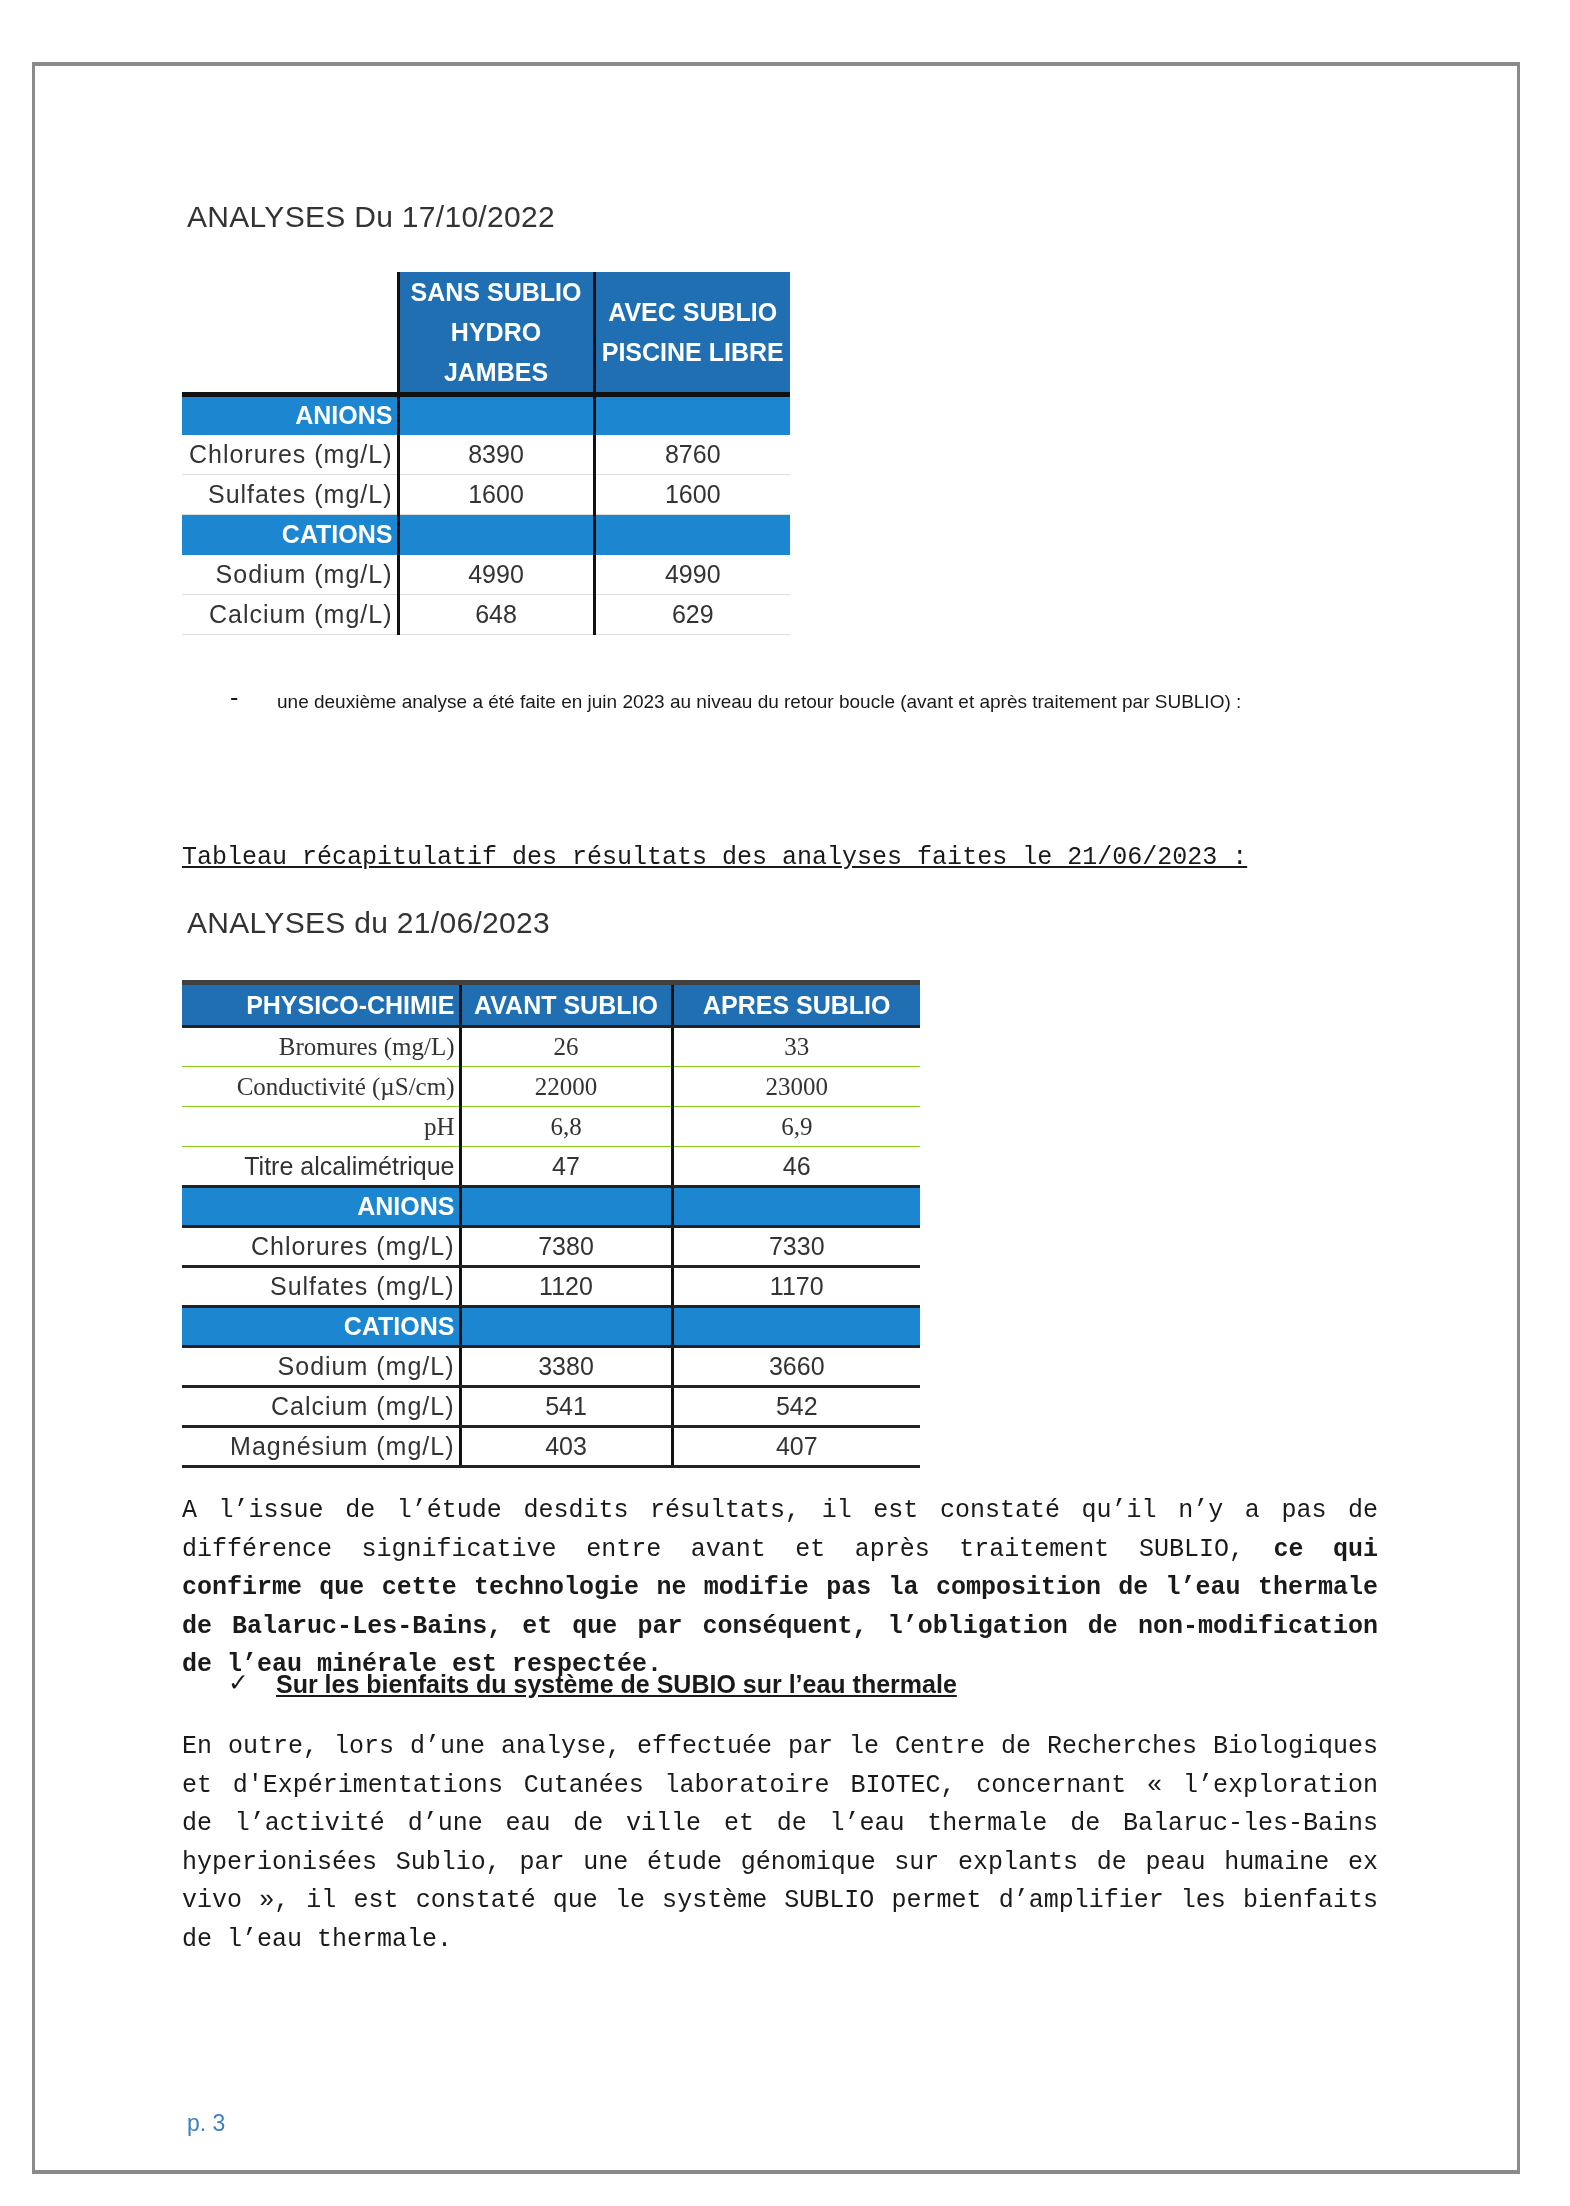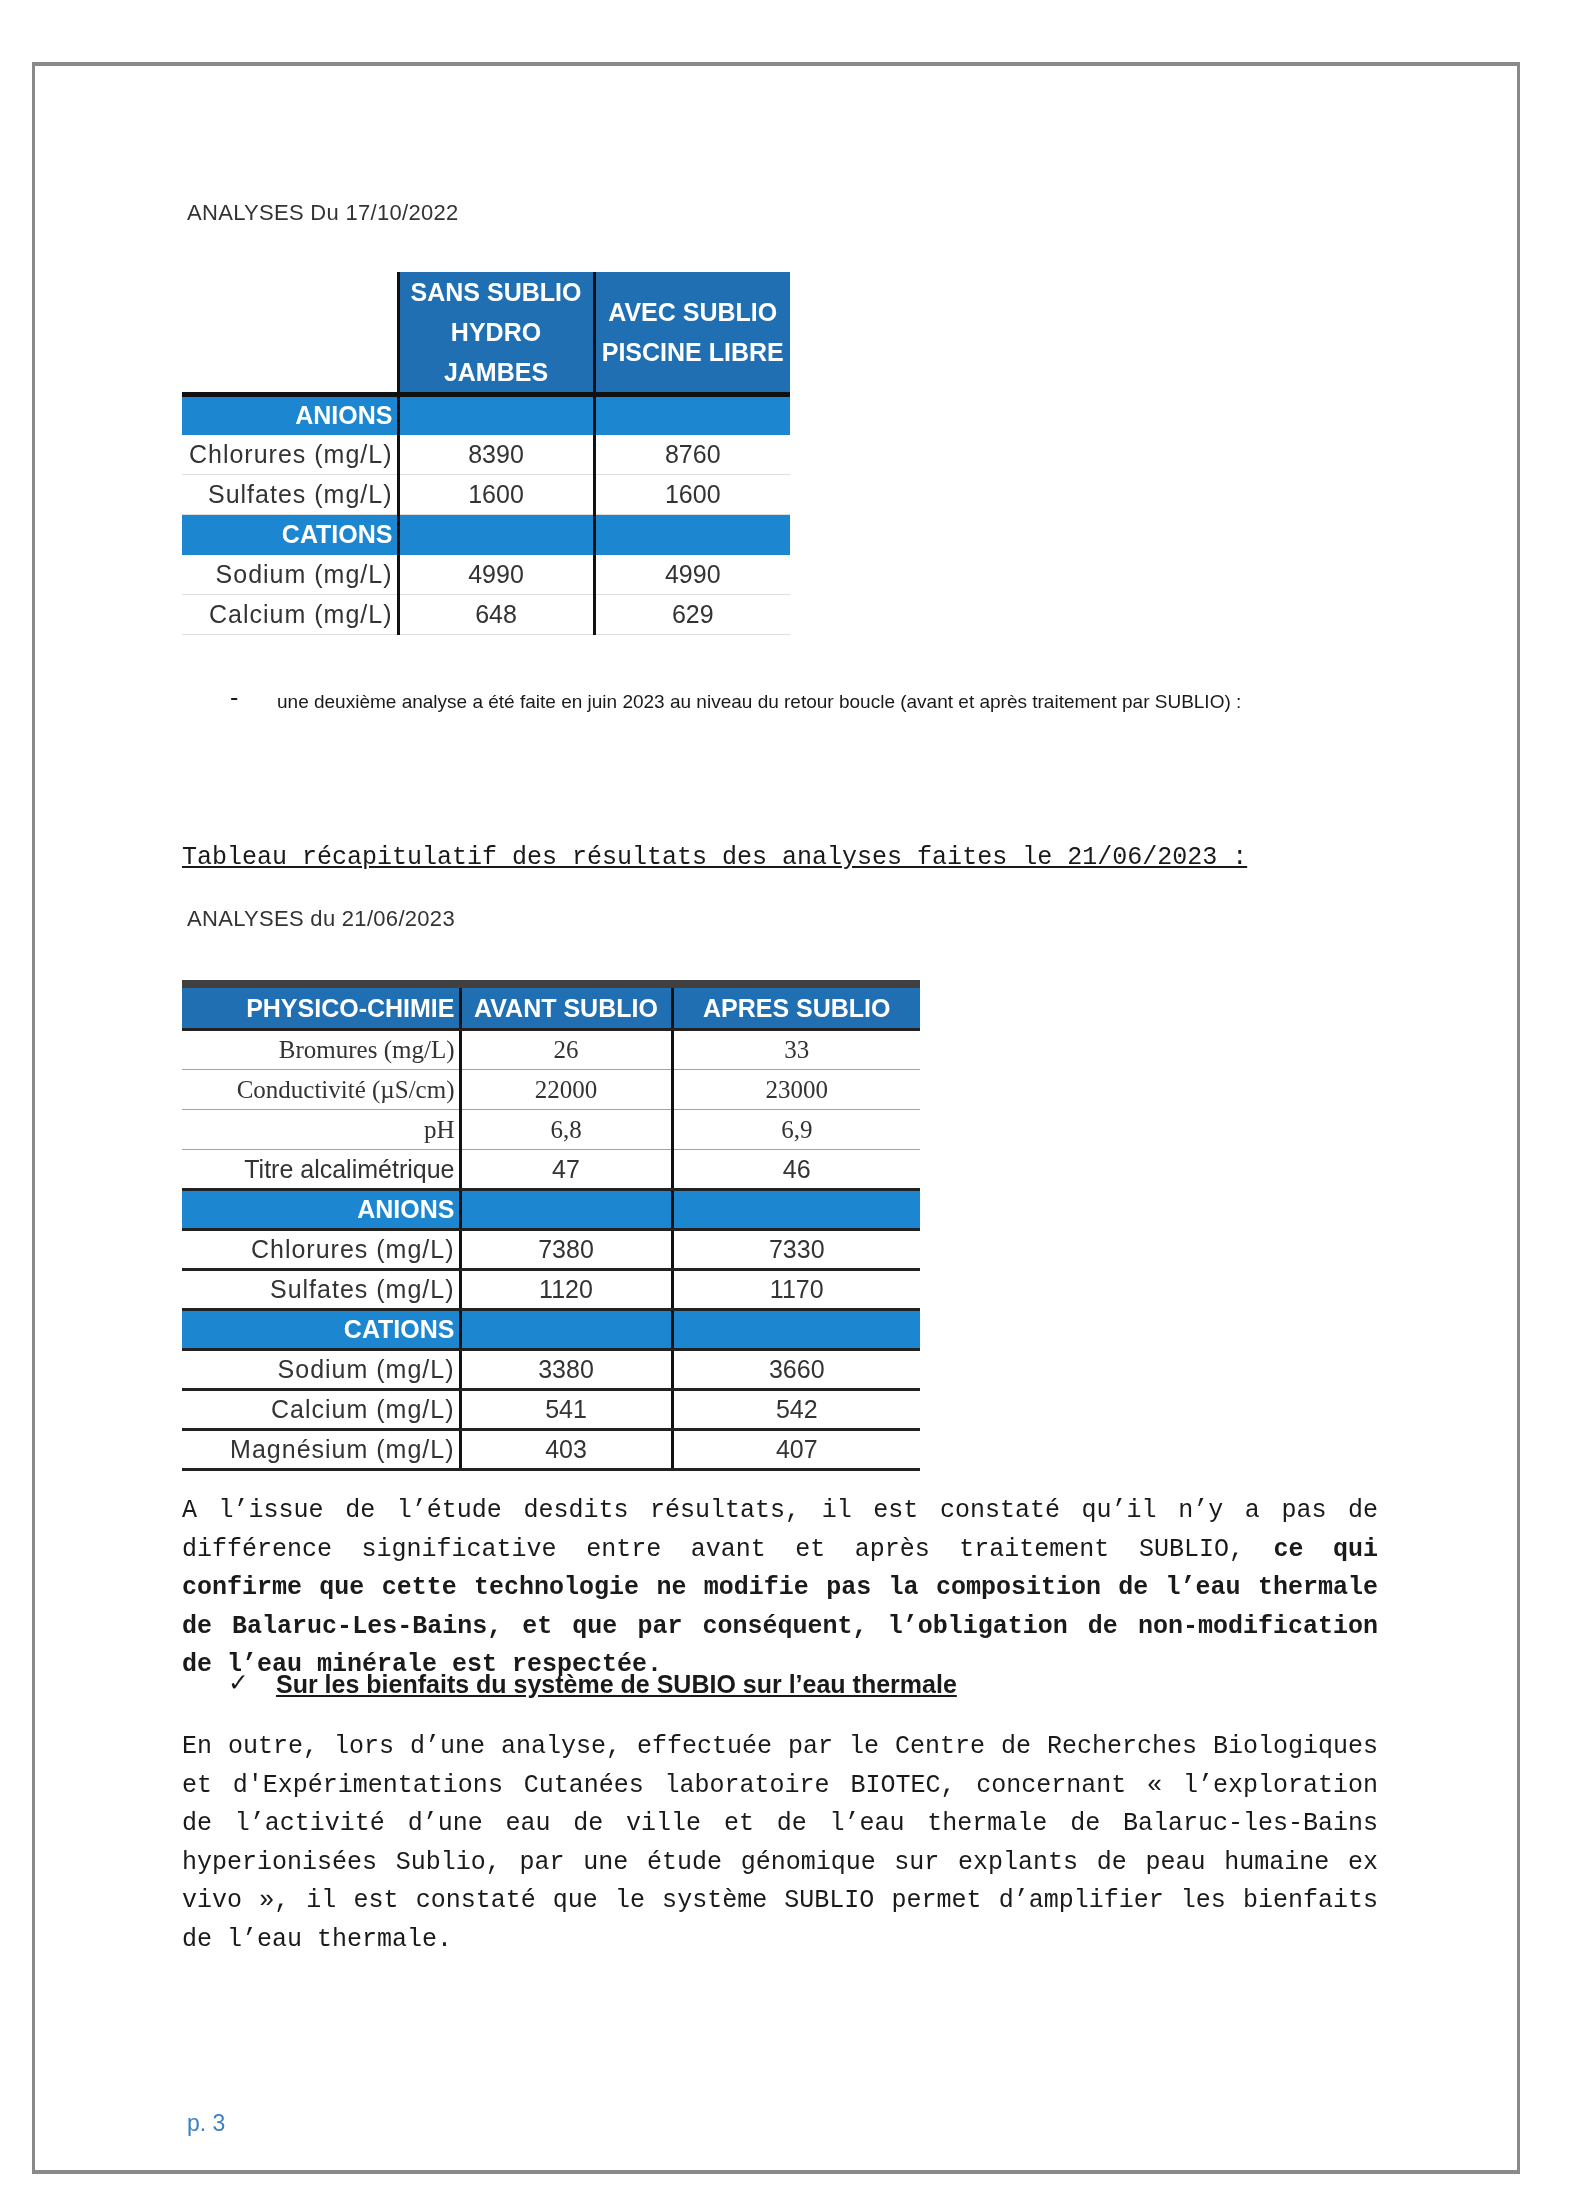--- a/index.html
+++ b/index.html
@@ -1,36 +1,36 @@
 <!DOCTYPE html>
 <html><head>
 <meta charset="utf-8">
 <style>
   html,body{margin:0;padding:0;background:#fff;}
   body{width:1570px;height:2206px;position:relative;overflow:hidden;font-family:"Liberation Sans","DejaVu Sans",sans-serif;color:#1a1a1a;}
   .page-frame{position:absolute;left:32px;top:62px;width:1488px;height:2112px;border:3px solid #8a8a8a;border-top-width:4px;border-bottom-width:4px;box-sizing:border-box;}
-  .caption{position:absolute;font-size:22px;color:#333;letter-spacing:0.3px;}
+  .caption{position:absolute;font-size:30px;color:#333;letter-spacing:0.3px;}
   table.data{position:absolute;border-collapse:collapse;font-size:25px;}
   table.data td{padding:0 4px;height:40px;box-sizing:border-box;}
   .lbl{text-align:right;color:#333;letter-spacing:1px;margin-left:21px;}
   .val{text-align:center;color:#333;}
   .hdr{background:#1f6fb2;color:#fff;font-weight:bold;text-align:center;font-size:25px;line-height:40px;}
   .sec{background:#1c86d1;color:#fff;font-weight:bold;}
   .sec.lbl{color:#fff;text-align:right;letter-spacing:0;}
   .vline{border-left:3px solid #111;}
   .t1 td.c2,.t1 td.c3{width:196px;}
   .t1 td.c1{width:216px;}
   .t1 .hsep td{border-bottom:5px solid #111;}
   .t1 tr.row td{border-bottom:1px solid #ddd;}
   .t2 td.c1{width:278px;}
   .t2 td.c2{width:212px;}
   .t2 td.c3{width:248px;}
   .t2 tr td{border-bottom:3px solid #222;}
   .t2 tr.soft td{border-bottom:1px solid #84cc16;font-family:Liberation Serif, serif;}
-  .t2 tr.top td{border-top:8px solid #404040;}
+  .t2 tr.top td{border-top:5px solid #404040;}
   .para{position:absolute;left:182px;width:1196px;font-size:25px;line-height:38.5px;text-align:justify;color:#1a1a1a;font-family:Liberation Mono, monospace;}
   .bullet-dash{position:absolute;left:230px;font-size:25px;}
   .bullet-text{position:absolute;left:277px;width:1101px;font-size:19px;line-height:38px;text-align:justify;}
   .underline{text-decoration:underline;}
   .bold{font-weight:bold;}
   .check{position:absolute;left:228px;font-size:25px;}
   .subhead{position:absolute;left:276px;font-size:25px;font-weight:bold;text-decoration:underline;}
   .page-num{position:absolute;left:187px;top:2110px;font-size:23px;color:#3b82c4;}
 </style>
 </head>

